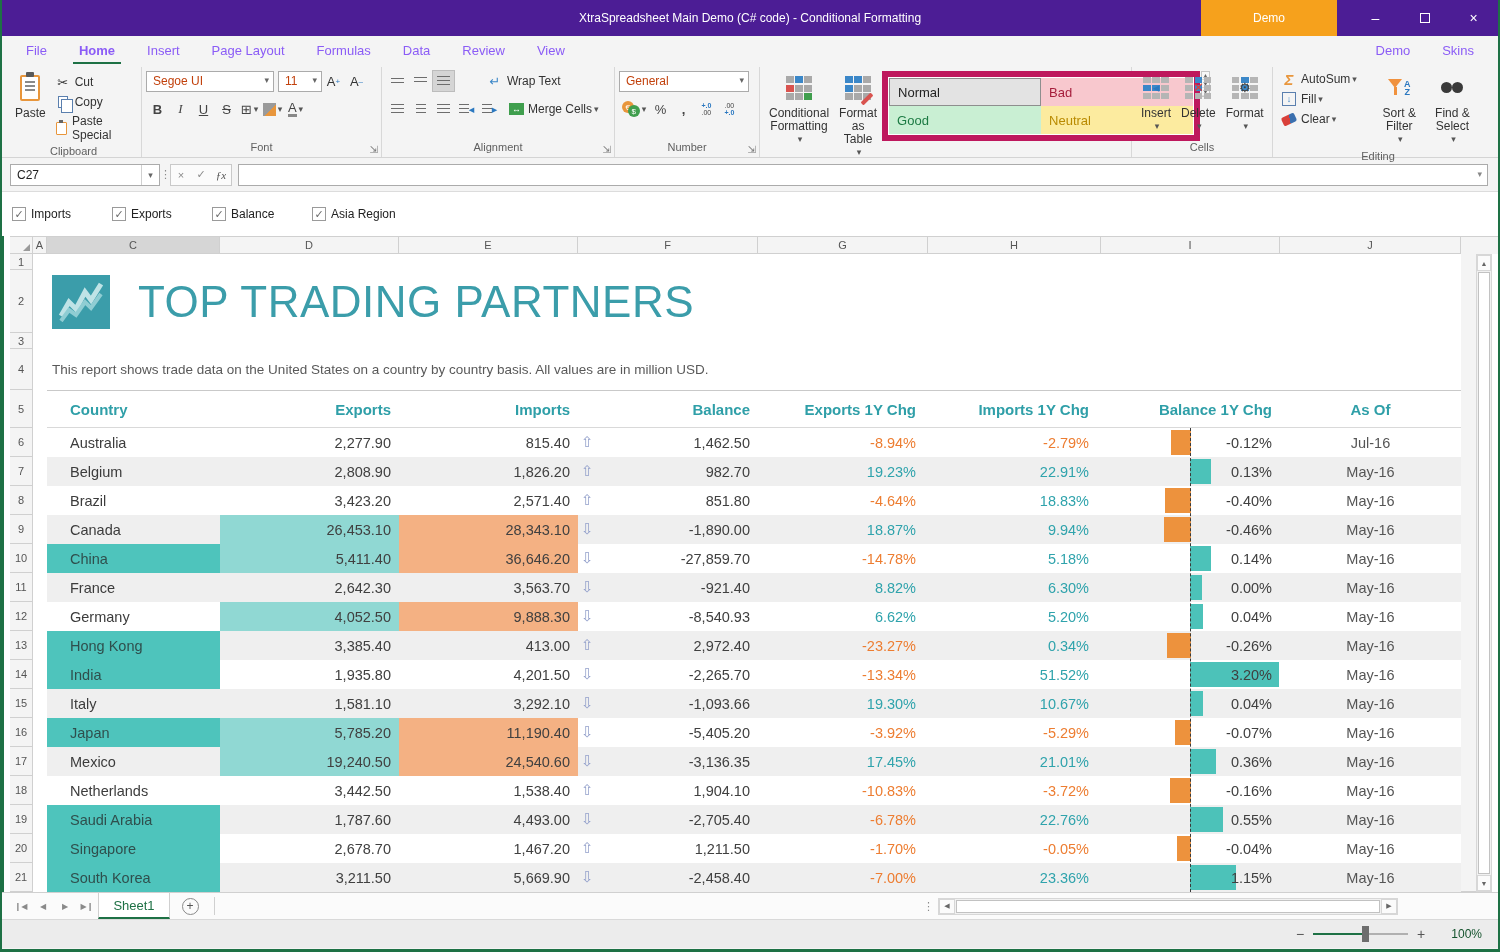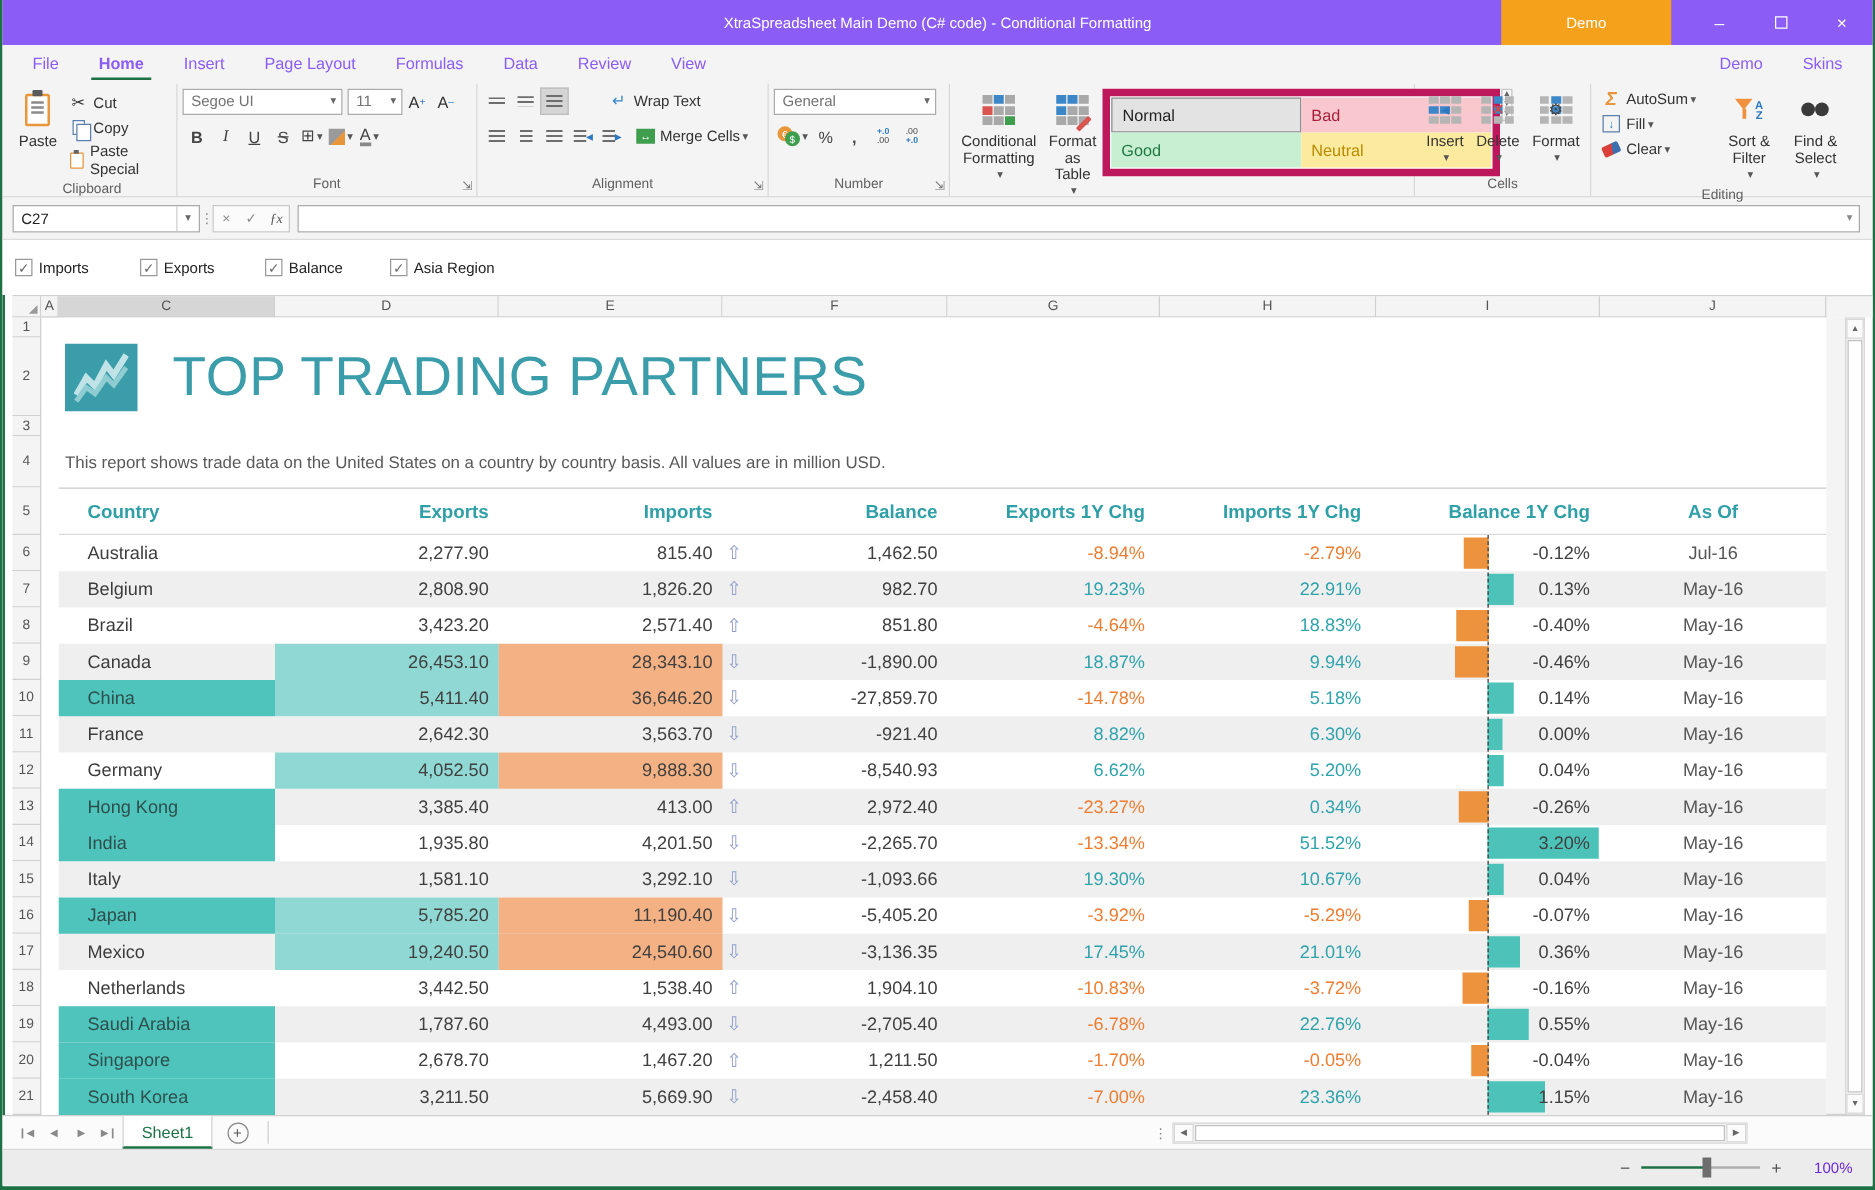--- a/index.html
+++ b/index.html
@@ -2,21 +2,21 @@
 <html><head>
 <meta charset="utf-8">
 <style>
   * { box-sizing: border-box; margin: 0; padding: 0; }
   html,body { width:1500px; height:952px; overflow:hidden;
     font-family:"Liberation Sans","DejaVu Sans",sans-serif; }
   .window { width:1500px; height:952px; background:#f4f4f4; position:relative;
     border-left:2px solid #1e7145; border-right:2px solid #1e7145; border-bottom:3px solid #1e7145; }
 
   
-  .titlebar { height:36px; background:#8b5cf6; display:flex; align-items:stretch; position:relative; }
+  .titlebar { height:36px; background:#4c1d95; display:flex; align-items:stretch; position:relative; }
   .titlebar .title { position:absolute; left:0; right:0; top:0; height:36px; display:flex;
     align-items:center; justify-content:center; color:#fff; font-size:12px; pointer-events:none; }
   .tb-right { margin-left:auto; display:flex; align-items:stretch; }
   .demo-badge { width:136px; background:#f6a11c; color:#fff; font-size:12px;
     display:flex; align-items:center; justify-content:center; margin-right:14px; }
   .win-btn { width:49px; color:#fff; display:flex; align-items:center; justify-content:center; font-size:14px; }
   .win-btn .sq { width:10px; height:10px; border:1px solid #fff; display:inline-block; }
 
   
   .menu-row { height:28px; background:#f4f4f4; display:flex; align-items:stretch; padding:0 8px; }
@@ -32,21 +32,21 @@
   .rgroup .gcaption { height:17px; font-size:11px; color:#5f5f5f; text-align:center; line-height:15px; }
   .launcher { position:absolute; right:3px; bottom:2px; font-size:10px; color:#777; }
   .bigbtn { display:flex; flex-direction:column; align-items:center; justify-content:flex-start;
     padding:3px 5px; font-size:12px; color:#333; text-align:center; line-height:13px; }
   .bigbtn .bicon { height:32px; display:flex; align-items:center; justify-content:center; margin-bottom:3px; }
   .ddarrow::after { content:"▾"; font-size:9px; color:#555; margin-left:2px; }
   .smallrow { display:flex; align-items:center; height:24px; }
   .smallbtn { display:flex; align-items:center; font-size:12px; color:#333; padding:2px 4px; }
   .sicon { width:16px; height:16px; display:inline-flex; align-items:center; justify-content:center; margin-right:4px; font-size:13px; }
   .combo { background:#fff; border:1px solid #ababab; height:21px; display:flex; align-items:center;
-    font-size:12px; color:#737373; padding-left:6px; position:relative; }
+    font-size:12px; color:#c2410c; padding-left:6px; position:relative; }
   .combo::after { content:"▾"; position:absolute; right:4px; top:3px; font-size:9px; color:#666; }
   .iconbtn { width:23px; height:22px; display:flex; align-items:center; justify-content:center; color:#444; font-size:13px; }
   .iconbtn.pressed { background:#d5d5d5; border:1px solid #bcbcbc; }
 
   
   .clip { width:20px; height:26px; border:2px solid #e8963c; border-radius:2px; position:relative; background:#fff; }
   .clip::before { content:""; position:absolute; left:4px; top:-5px; width:8px; height:5px; background:#5a5a5a; border-radius:1px; }
   .clip::after { content:""; position:absolute; left:3px; top:4px; width:10px; height:2px; background:#8a8a8a;
     box-shadow:0 4px 0 #8a8a8a, 0 8px 0 #8a8a8a; }
   .miniclip { width:11px; height:13px; border:1.5px solid #e8963c; border-radius:1px; position:relative; background:#fff; }
@@ -200,21 +200,21 @@
   .hs-thumb { flex:1; margin:1px; background:#fff; border:1px solid #c2c2c2; }
 
   
   .statusbar { height:28px; background:#ececec; display:flex; align-items:center; justify-content:flex-end; padding-right:16px; }
   .zoomctl { display:flex; align-items:center; }
   .zminus,.zplus { color:#555; font-size:14px; width:18px; text-align:center; }
   .ztrack { width:95px; height:16px; position:relative; margin:0 4px; }
   .ztrack .lineL { position:absolute; left:0; top:7px; height:2px; width:52px; background:#1e7145; }
   .ztrack .lineR { position:absolute; left:52px; top:7px; height:2px; right:0; background:#b0b0b0; }
   .ztrack .thumb { position:absolute; left:49px; top:0; width:7px; height:16px; background:#6d6d6d; }
-  .zlabel { font-size:12px; color:#6d28d9; margin-left:14px; width:38px; text-align:right; }
+  .zlabel { font-size:12px; color:#14532d; margin-left:14px; width:38px; text-align:right; }
 </style>
 </head>
 <body>
 
 <div class="window">
 
   <div class="titlebar">
     <div class="title">XtraSpreadsheet Main Demo (C# code) - Conditional Formatting</div>
     <div class="tb-right">
       <div class="demo-badge">Demo</div>

